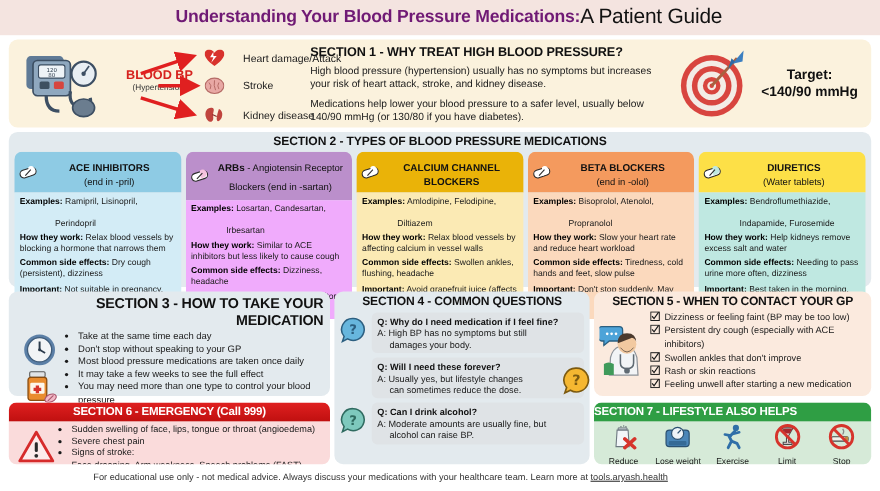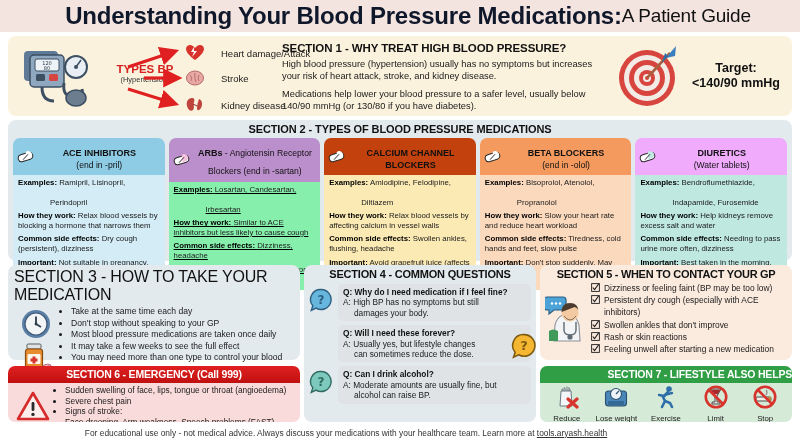--- a/index.html
+++ b/index.html
@@ -10,21 +10,21 @@
     overflow: hidden;
   }
   .page { position: relative; width: 800px; height: 446px; background: #ffffff; }
 
   
   .title-bar {
     position: absolute; left: 0; top: 0; width: 800px; height: 32px;
     background: #f4e4e0;
     display: flex; align-items: center; justify-content: center;
   }
-  .title-strong { font-size: 24px; font-weight: bold; color: #0f172a; letter-spacing: -0.2px; margin-left: 16px; }
+  .title-strong { font-size: 16px; font-weight: bold; color: #701a75; letter-spacing: -0.2px; margin-left: 16px; }
   .title-light { font-size: 19px; font-weight: normal; color: #111; letter-spacing: -0.2px; }
 
   
   .sec1 {
     position: absolute; left: 8px; top: 36px; width: 784px; height: 80px;
     background: #fbf2dd; border-radius: 8px;
     display: flex; align-items: center;
   }
   .bp-diagram { width: 268px; height: 78px; position: relative; flex: none; }
   .bp-diagram .mon { position: absolute; left: 14px; top: 10px; }
@@ -59,34 +59,34 @@
   .card-head-txt { flex: 1; text-align: center; }
   .card-title { font-size: 9px; font-weight: bold; color: #111; line-height: 11px; }
   .card-sub { font-size: 8.6px; font-weight: normal; color: #111; line-height: 11px; }
   .card-body { padding: 3px 5px 4px 5px; flex: 1; }
   .fld { font-size: 7.8px; line-height: 9.6px; color: #1a1a1a; margin-bottom: 4px; }
   .fld:last-child { margin-bottom: 0; }
   .fld b { font-weight: bold; color: #000; }
   .ind { display: block; padding-left: 32px; margin-top: 10px; }
 
   .c-ace  .card-head { background: #8ecbe4; } .c-ace  .card-body { background: #d3ecf6; }
-  .c-arb  .card-head { background: #bb8fcb; } .c-arb  .card-body { background: #86efac; text-decoration: underline; }
-  .c-ccb  .card-head { background: #c2410c; } .c-ccb  .card-body { background: #fbeab4; }
+  .c-arb  .card-head { background: #bb8fcb; } .c-arb  .card-body { background: #f0abfc; }
+  .c-ccb  .card-head { background: #eab308; } .c-ccb  .card-body { background: #fbeab4; }
   .c-bb   .card-head { background: #f49a5e; } .c-bb   .card-body { background: #fbd9bd; }
-  .c-diu  .card-head { background: #f0abfc; } .c-diu  .card-body { background: #bfe8e1; }
+  .c-diu  .card-head { background: #fde047; } .c-diu  .card-body { background: #bfe8e1; }
 
   
   .cap { width: 17px; height: 14px; flex: none; }
 
   
   .sec3 {
     position: absolute; left: 8px; top: 265px; width: 292px; height: 95px;
     background: #e3eaee; border-radius: 8px; padding: 3px 6px;
   }
-  .sec3-head { text-align: left; font-size: 16px; font-weight: normal; color: #111; letter-spacing: -0.2px; }
+  .sec3-head { text-align: right; font-size: 13px; font-weight: bold; color: #111; letter-spacing: -0.2px; }
   .sec3-row { display: flex; margin-top: 2px; }
   .sec3-icons { width: 44px; flex: none; display: flex; flex-direction: column; align-items: center; gap: 2px; padding-top: 2px; }
   .sec3-list { flex: 1; padding-left: 2px; }
   .sec3-list li { font-size: 8.6px; line-height: 11.6px; color: #1a1a1a; margin-left: 11px; }
 
   
   .sec6 {
     position: absolute; left: 8px; top: 366px; width: 292px; height: 56px;
     background: #fadbdb; border-radius: 7px; overflow: hidden;
   }
@@ -127,21 +127,21 @@
   .chk-item { display: flex; align-items: flex-start; gap: 4px; font-size: 8.4px; line-height: 12.2px; color: #1a1a1a; }
   .chkbox { flex: none; margin-top: 1px; }
 
   
   .sec7 {
     position: absolute; left: 540px; top: 366px; width: 252px; height: 56px;
     background: #d6ead8; border-radius: 7px; overflow: hidden;
   }
   .sec7-head {
     background: #2f9e44; color: #fff; font-size: 10.5px; font-weight: bold;
-    text-align: right; padding: 2px 0 3px 0; letter-spacing: -0.2px;
+    text-align: left; padding: 2px 0 3px 0; letter-spacing: -0.2px;
   }
   .life-row { display: flex; padding: 2px 2px 0 2px; }
   .life { flex: 1; text-align: center; }
   .life-lbl { font-size: 7.8px; line-height: 9.6px; color: #1a1a1a; margin-top: 1px; }
 
   
   .footer {
     position: absolute; left: 0; top: 428px; width: 692px;
     text-align: center; font-size: 8.4px; color: #333;
   }
@@ -173,21 +173,21 @@
         <rect x="27" y="27" width="9" height="7" rx="1.5" fill="#d6453f"></rect>
         <circle cx="54" cy="20" r="11" fill="#e8eef3" stroke="#3d4f63" stroke-width="2"></circle>
         <circle cx="54" cy="20" r="2" fill="#3d4f63"></circle>
         <line x1="54" y1="20" x2="59" y2="13" stroke="#3d4f63" stroke-width="1.5"></line>
         <path d="M42 36 Q40 50 52 50 Q62 50 60 42" fill="none" stroke="#3d4f63" stroke-width="3"></path>
         <ellipse cx="54" cy="51" rx="10" ry="8" fill="#6b7d8f" stroke="#3d4f63" stroke-width="1.5"></ellipse>
         <path d="M20 40 Q20 54 32 54" fill="none" stroke="#3d4f63" stroke-width="3"></path>
       </svg>
 
       <div class="hbp-label">
-        <div class="hbp-title">TYPES BP</div>
+        <div class="hbp-title">BLOOD BP</div>
         <div class="hbp-sub">(Hypertension)</div>
       </div>
 
       <svg width="268" height="78" viewBox="0 0 268 78" style="position:absolute;left:0;top:0;pointer-events:none">
         <defs>
           <marker id="ah" markerWidth="6" markerHeight="6" refX="4" refY="3" orient="auto">
             <path d="M0,0 L6,3 L0,6 z" fill="#e02020"></path>
           </marker>
         </defs>
         <line x1="120" y1="30" x2="165" y2="15" stroke="#e02020" stroke-width="3.2" marker-end="url(#ah)"></line>

